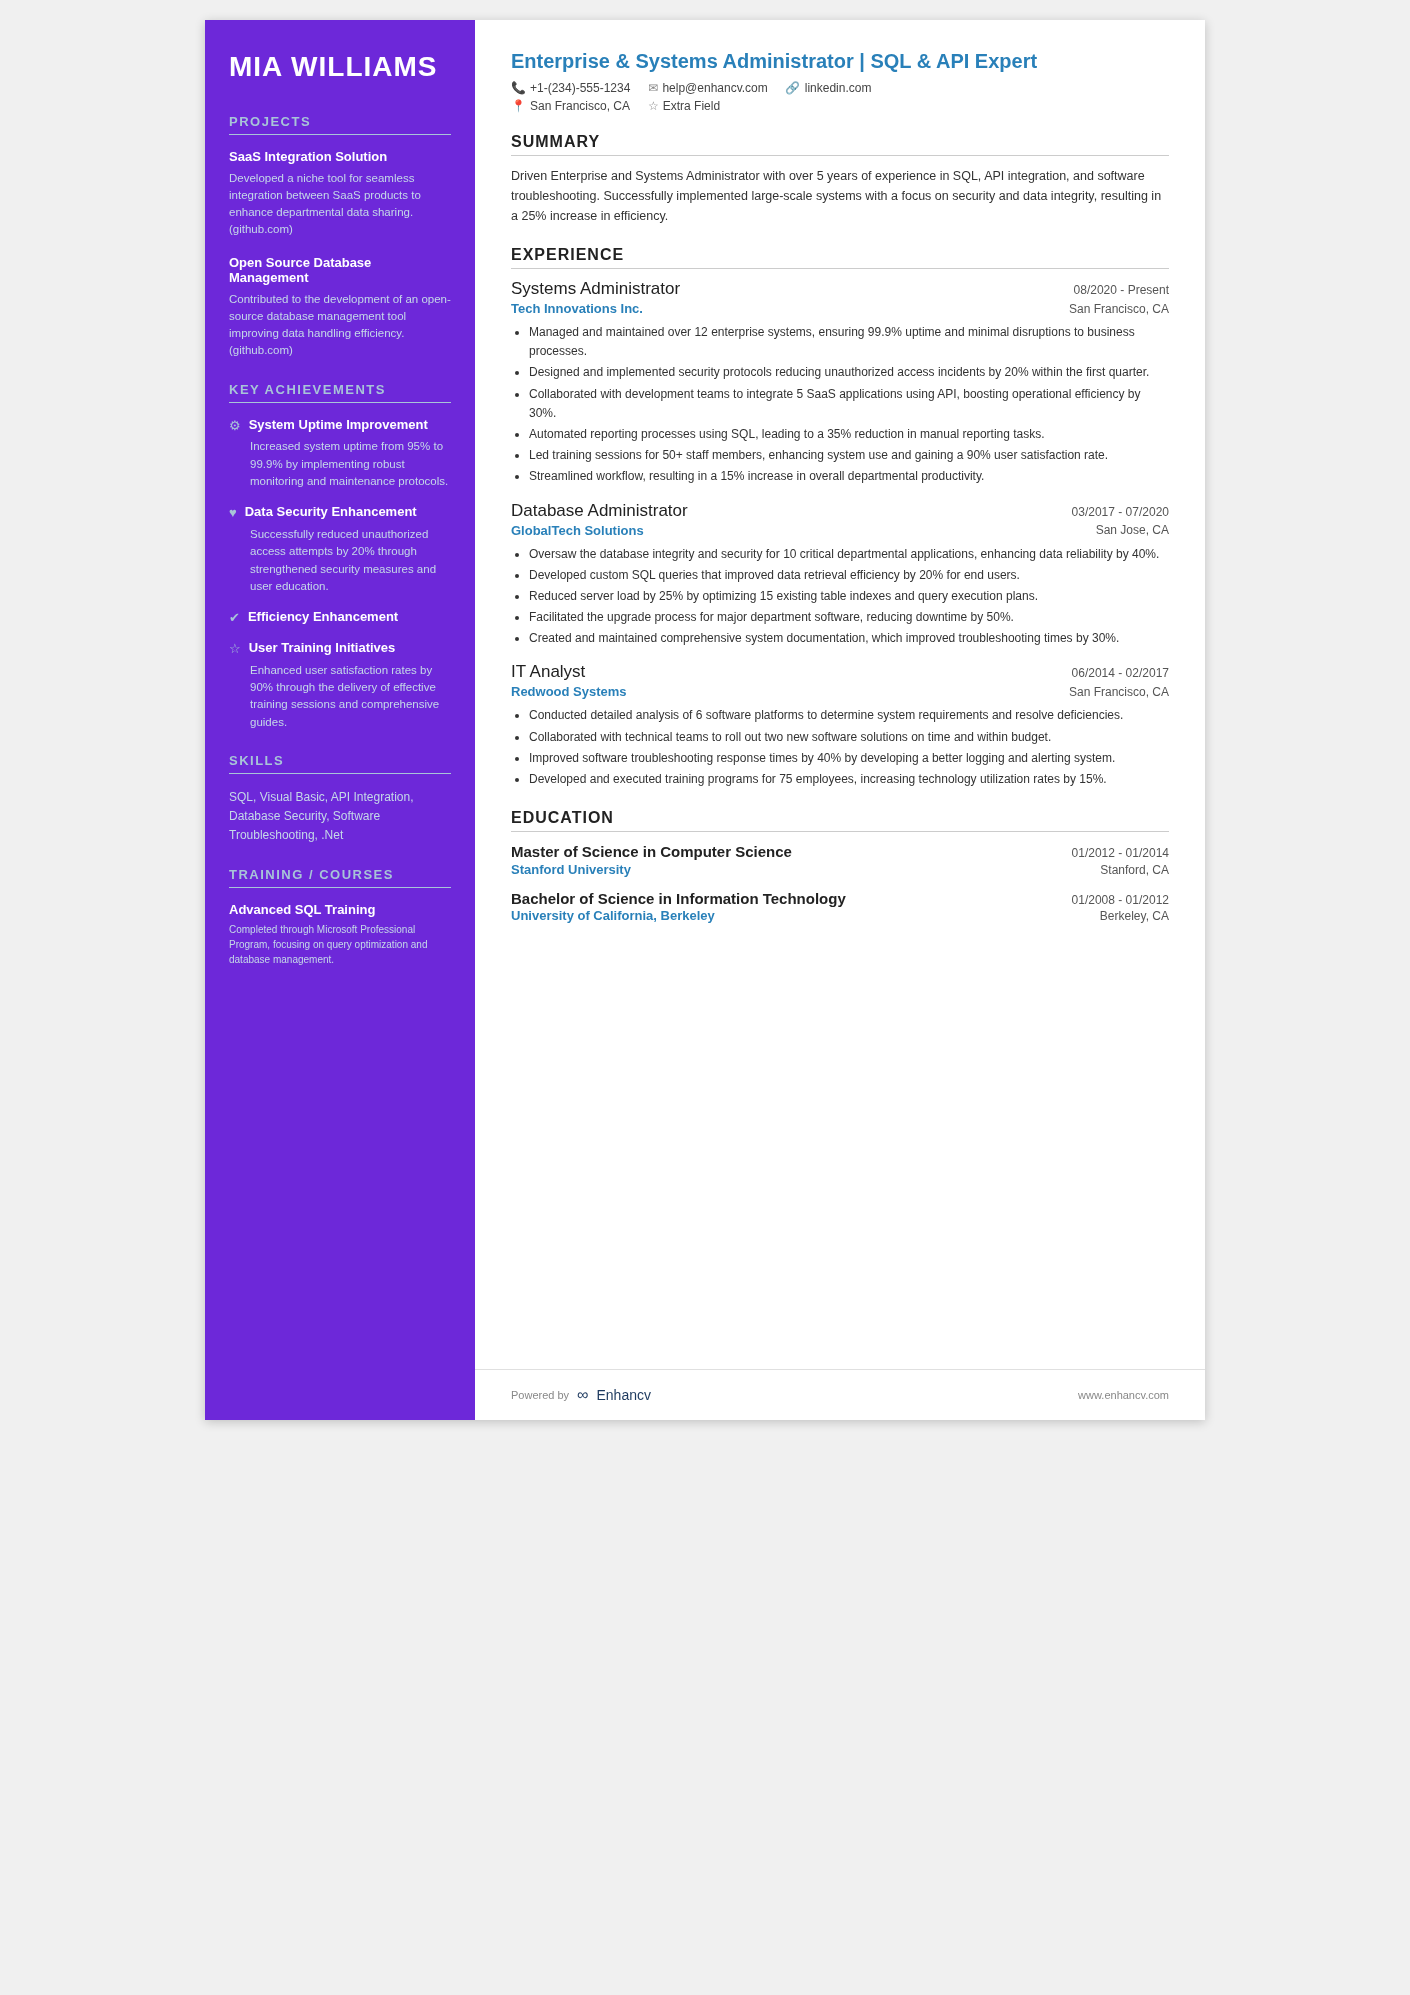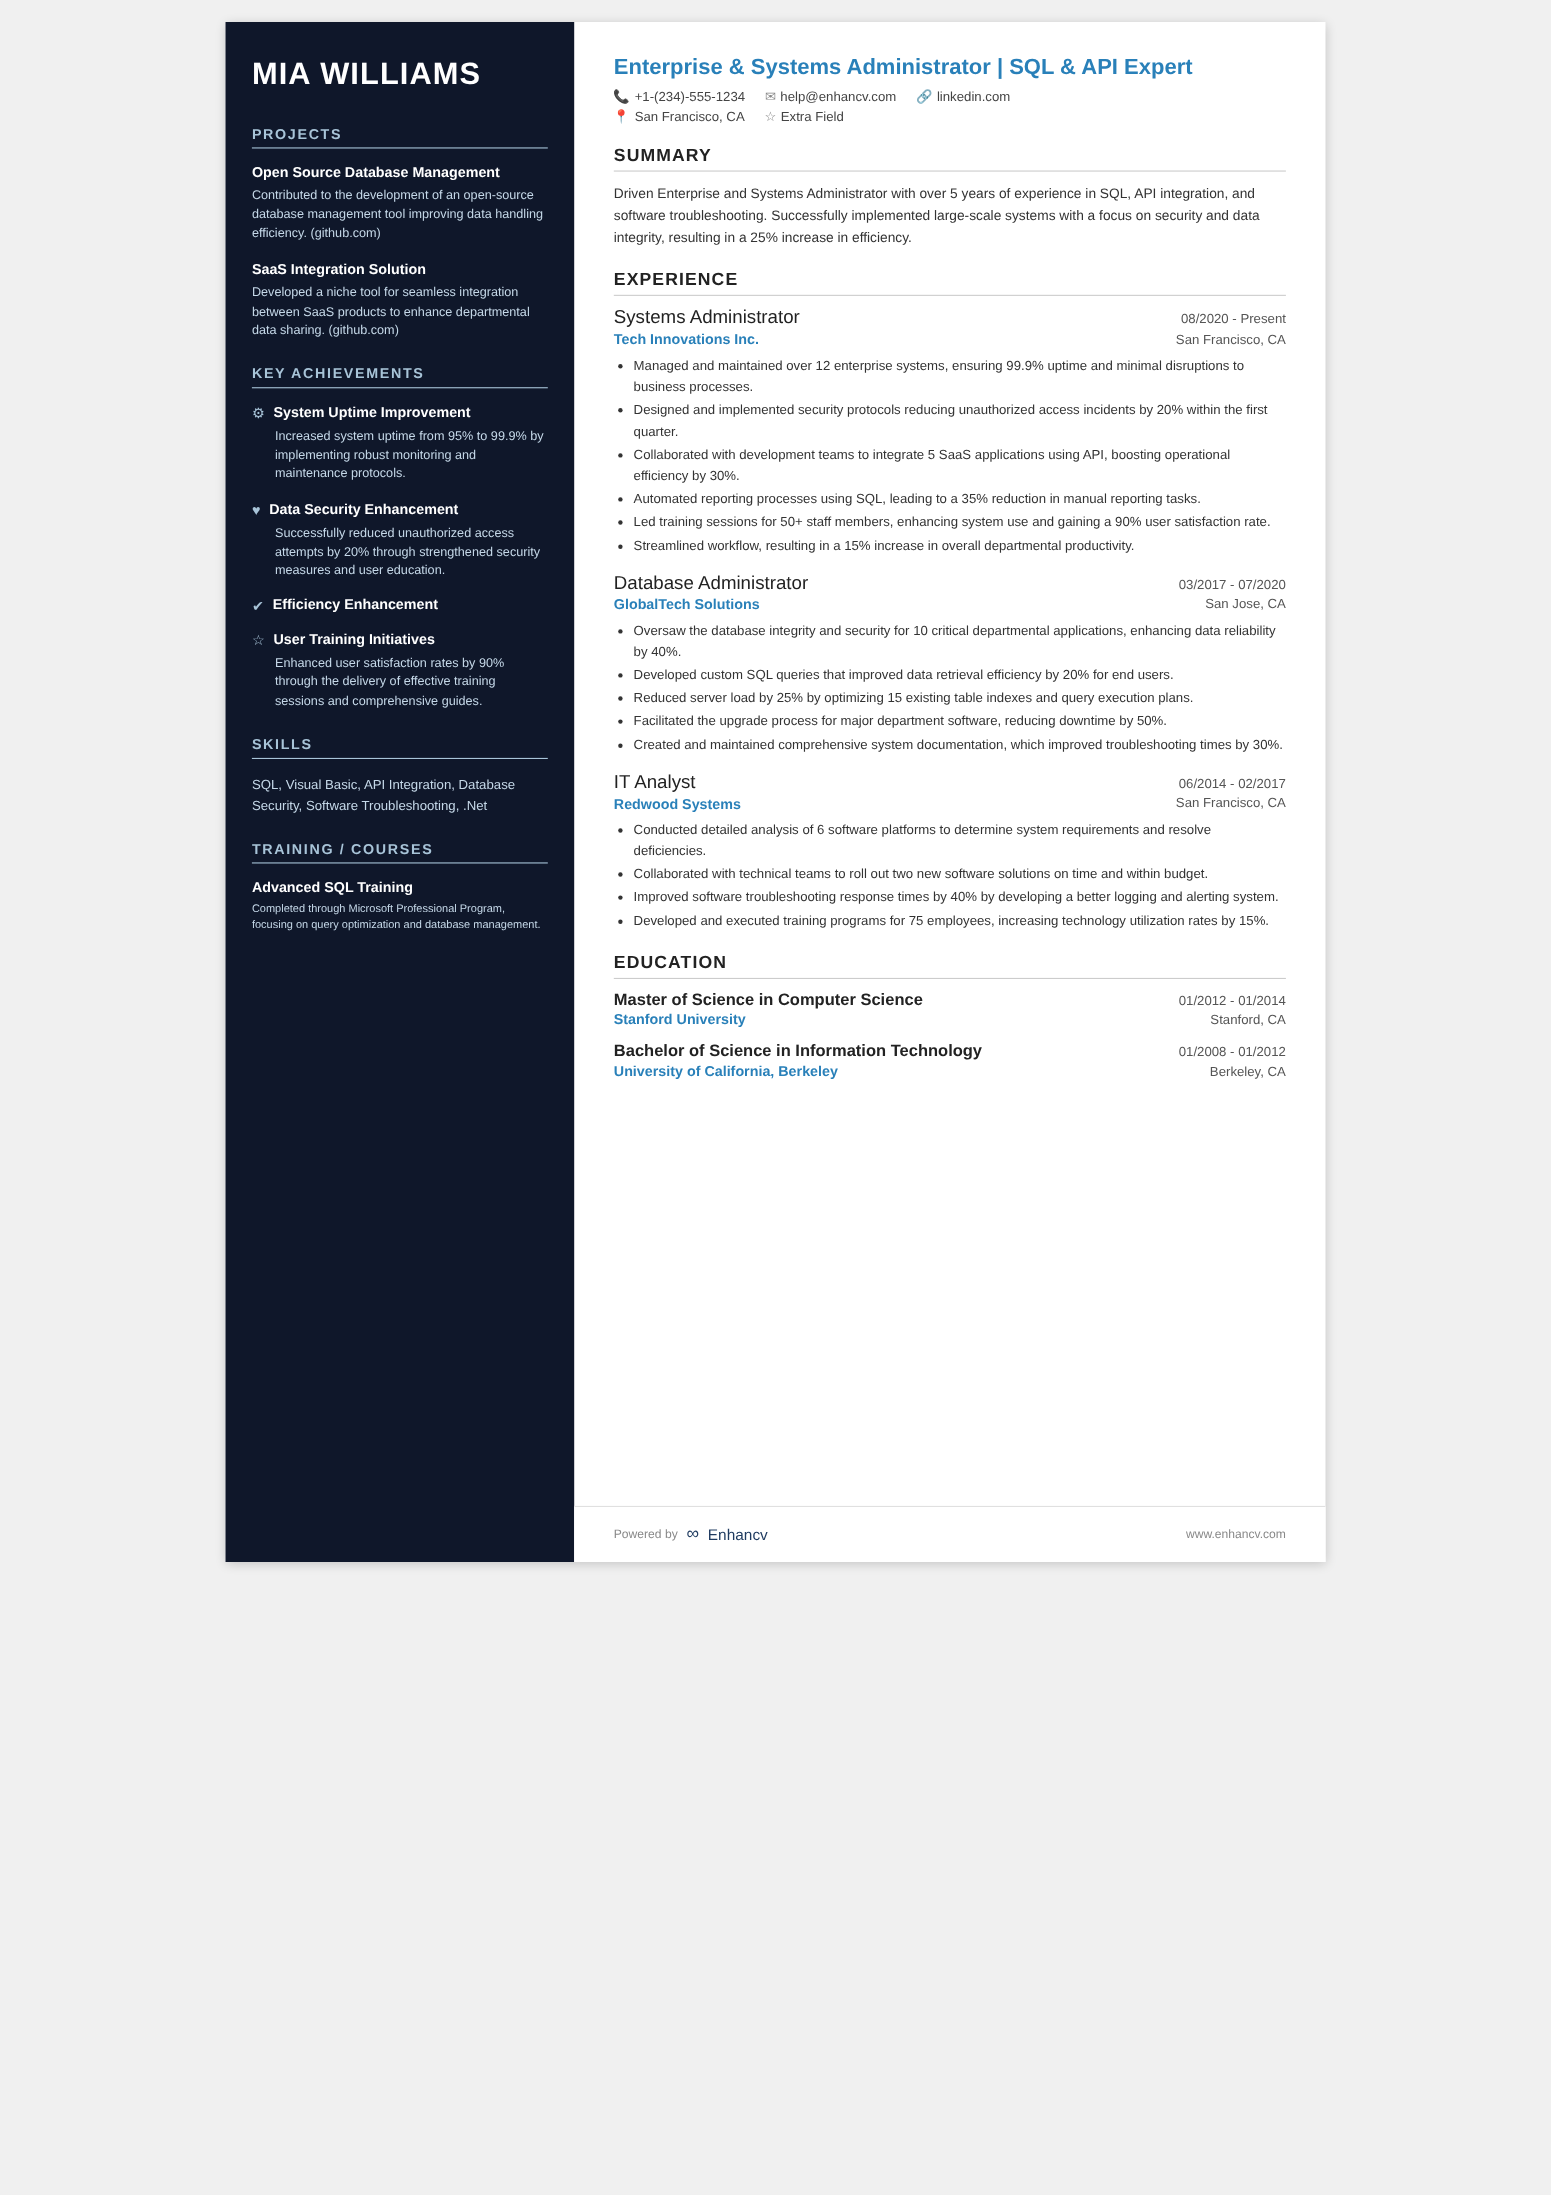--- a/index.html
+++ b/index.html
@@ -12,22 +12,22 @@
     }
     .resume {
       width: 1000px;
       background: white;
       display: flex;
       min-height: 1400px;
       box-shadow: 0 2px 10px rgba(0,0,0,0.2);
     }
     
     .sidebar {
-      width: 317px;
-      background: #0f172a;
+      width: 270px;
+      background: #6d28d9;
       color: white;
       padding: 30px 24px;
       flex-shrink: 0;
     }
     .sidebar-name {
       font-size: 28px;
       font-weight: 700;
       color: white;
       line-height: 1.2;
       margin-bottom: 30px;
@@ -255,26 +255,26 @@
 <body>
 
 <div class="resume">
 
   <div class="sidebar">
     <div class="sidebar-name">MIA WILLIAMS</div>
 
     <div class="sidebar-section-title">PROJECTS</div>
     <div>
       <div class="project-item">
+        <div class="project-name">SaaS Integration Solution</div>
+        <div class="project-desc">Developed a niche tool for seamless integration between SaaS products to enhance departmental data sharing. (github.com)</div>
+      </div>
+      <div class="project-item">
         <div class="project-name">Open Source Database Management</div>
         <div class="project-desc">Contributed to the development of an open-source database management tool improving data handling efficiency. (github.com)</div>
-      </div>
-      <div class="project-item">
-        <div class="project-name">SaaS Integration Solution</div>
-        <div class="project-desc">Developed a niche tool for seamless integration between SaaS products to enhance departmental data sharing. (github.com)</div>
       </div>
     </div>
 
     <div class="sidebar-section-title">KEY ACHIEVEMENTS</div>
     <div>
       <div class="achievement-item">
         <div class="achievement-header">
           <span class="achievement-icon">⚙</span>
           <span class="achievement-title">System Uptime Improvement</span>
         </div>

